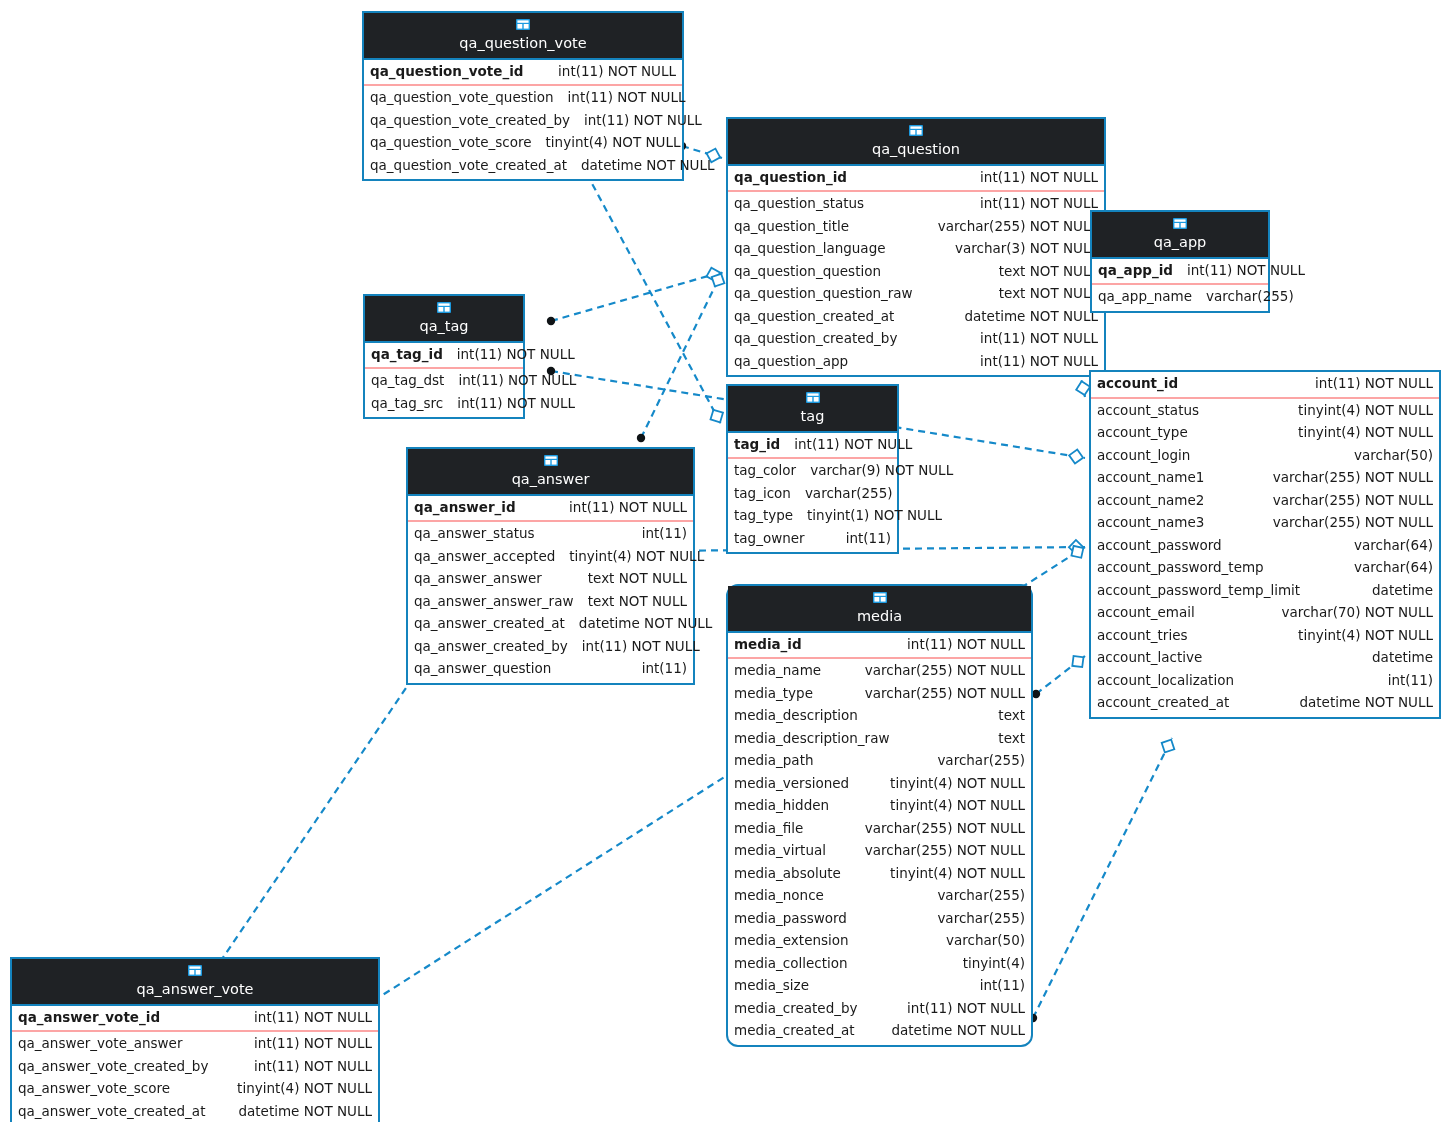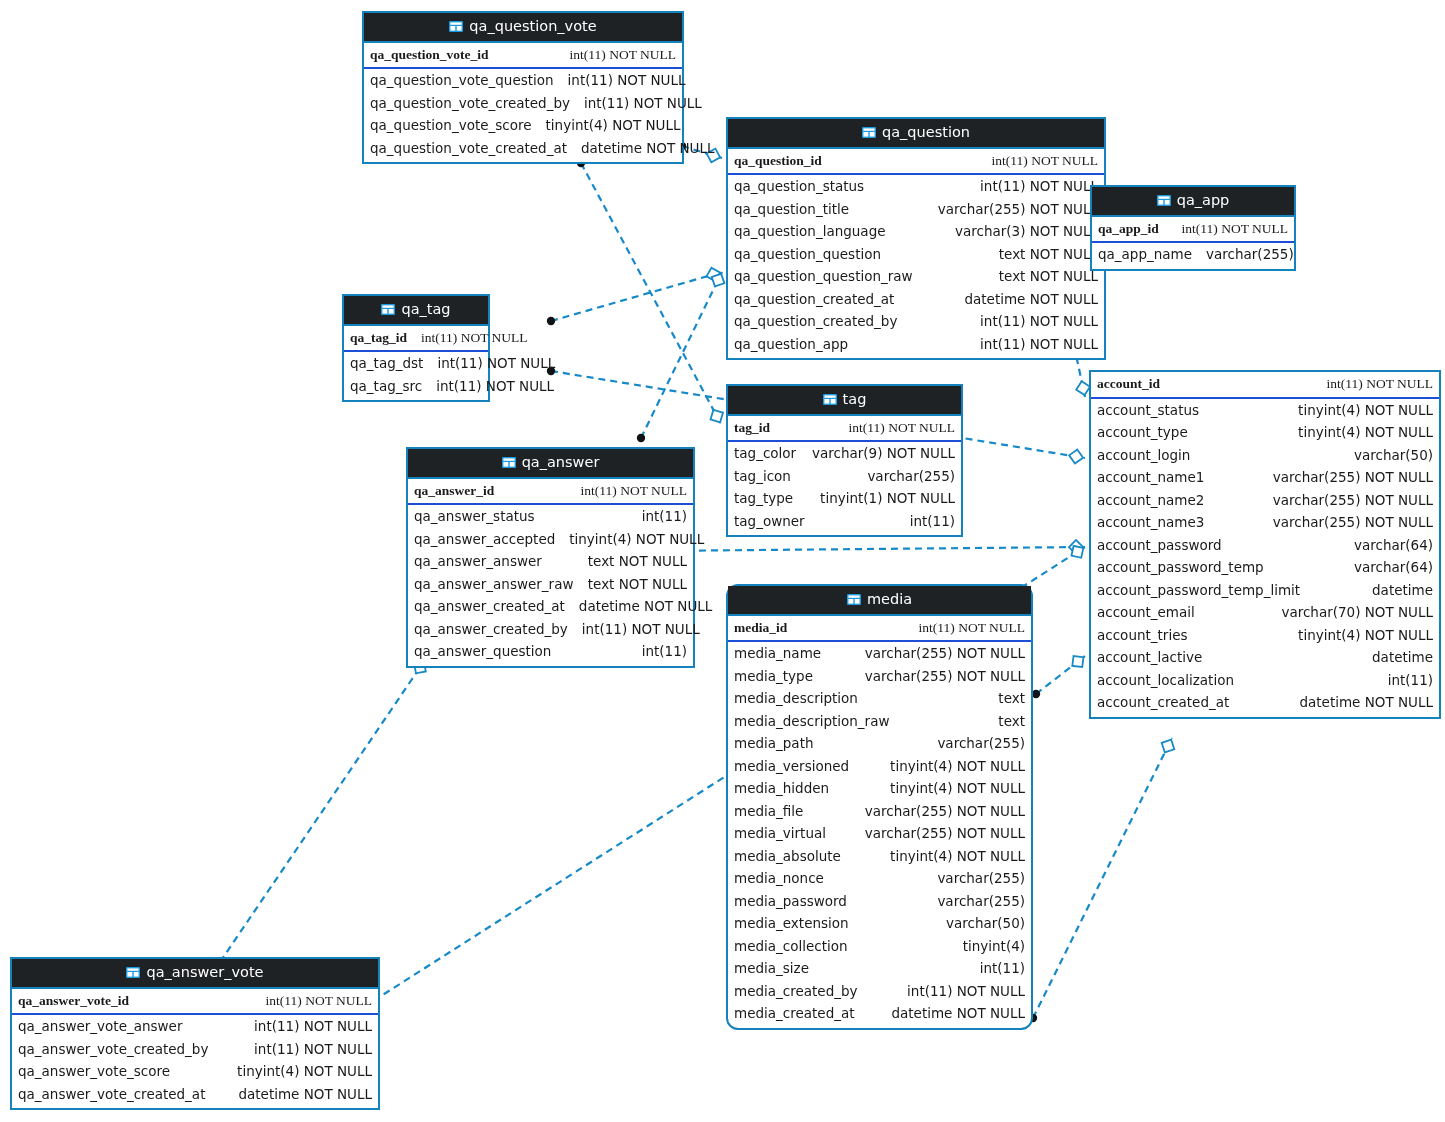--- a/index.html
+++ b/index.html
@@ -35,31 +35,31 @@
     font-size:14.5px;
     line-height:1;
     padding:6px 4px 7px 4px;
     text-align:center;
     white-space:nowrap;
     display:flex;
     align-items:center;
     justify-content:center;
     gap:6px;
     border-bottom:2px solid #1483bd;
+    flex-direction:column;
   }
   .tbl-icon{
     display:inline-block;
     width:14px;height:11px;
     position:relative;
     flex:0 0 auto;
   }
   .tbl-icon svg{display:block;}
   .pk-row{
-    border-bottom:2px solid #1d4ed8;
-    font-family:Liberation Serif, serif;
+    border-bottom:2px solid #fca5a5;
   }
   .row{
     display:flex;
     align-items:baseline;
     justify-content:space-between;
     font-size:13.5px;
     line-height:1;
     padding:4px 6px 5px 6px;
     white-space:nowrap;
     color:#1a1a1a;
@@ -222,21 +222,21 @@
           <div class="row">
             <span class="col-name">qa_question_created_by</span>
             <span class="col-type">int(11) NOT NULL</span>
           </div>
           <div class="row">
             <span class="col-name">qa_question_app</span>
             <span class="col-type">int(11) NOT NULL</span>
           </div>
         </div>
       </div>
-      <div class="table-box" style="left: 1090px; top: 185px; width: 206px;">
+      <div class="table-box" style="left: 1090px; top: 210px; width: 180px;">
         <div class="tbl-header">
           <span class="tbl-icon">
             <svg width="14" height="11" viewBox="0 0 14 11">
               <rect x="0" y="0" width="14" height="11" rx="1" fill="#1b9ae0"></rect>
               <rect x="1.4" y="1.4" width="11.2" height="2.4" fill="#ffffff"></rect>
               <rect x="1.4" y="5.0" width="4.9" height="4.6" fill="#ffffff"></rect>
               <rect x="7.7" y="5.0" width="4.9" height="4.6" fill="#ffffff"></rect>
             </svg>
           </span>
           <span>qa_app</span>
@@ -247,21 +247,21 @@
             <span class="col-type">int(11) NOT NULL</span>
           </div>
         </div>
         <div class="rows">
           <div class="row">
             <span class="col-name">qa_app_name</span>
             <span class="col-type">varchar(255)</span>
           </div>
         </div>
       </div>
-      <div class="table-box" style="left: 342px; top: 294px; width: 148px;">
+      <div class="table-box" style="left: 363px; top: 294px; width: 162px;">
         <div class="tbl-header">
           <span class="tbl-icon">
             <svg width="14" height="11" viewBox="0 0 14 11">
               <rect x="0" y="0" width="14" height="11" rx="1" fill="#1b9ae0"></rect>
               <rect x="1.4" y="1.4" width="11.2" height="2.4" fill="#ffffff"></rect>
               <rect x="1.4" y="5.0" width="4.9" height="4.6" fill="#ffffff"></rect>
               <rect x="7.7" y="5.0" width="4.9" height="4.6" fill="#ffffff"></rect>
             </svg>
           </span>
           <span>qa_tag</span>
@@ -342,21 +342,21 @@
           <div class="row">
             <span class="col-name">account_localization</span>
             <span class="col-type">int(11)</span>
           </div>
           <div class="row">
             <span class="col-name">account_created_at</span>
             <span class="col-type">datetime NOT NULL</span>
           </div>
         </div>
       </div>
-      <div class="table-box" style="left: 726px; top: 384px; width: 237px;">
+      <div class="table-box" style="left: 726px; top: 384px; width: 173px;">
         <div class="tbl-header">
           <span class="tbl-icon">
             <svg width="14" height="11" viewBox="0 0 14 11">
               <rect x="0" y="0" width="14" height="11" rx="1" fill="#1b9ae0"></rect>
               <rect x="1.4" y="1.4" width="11.2" height="2.4" fill="#ffffff"></rect>
               <rect x="1.4" y="5.0" width="4.9" height="4.6" fill="#ffffff"></rect>
               <rect x="7.7" y="5.0" width="4.9" height="4.6" fill="#ffffff"></rect>
             </svg>
           </span>
           <span>tag</span>

